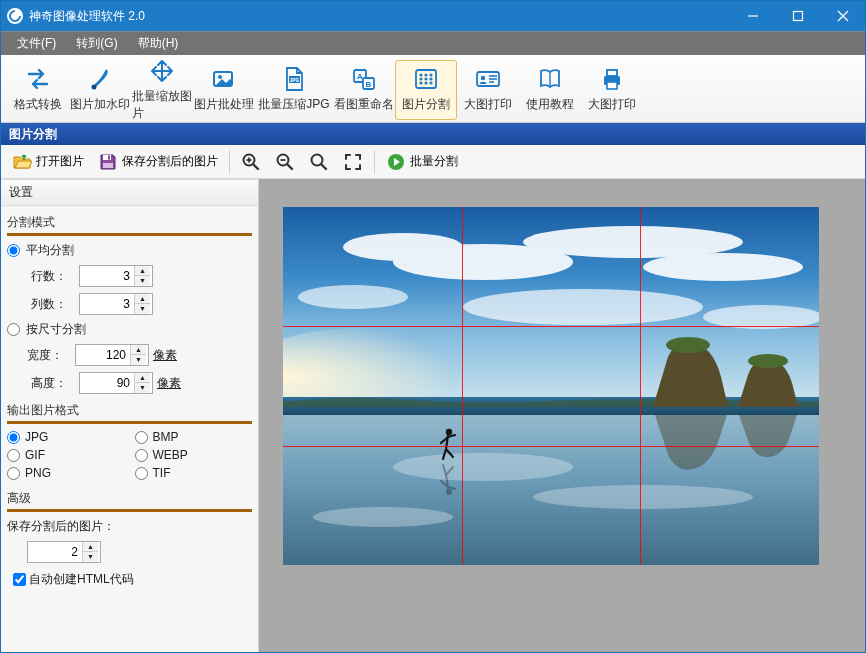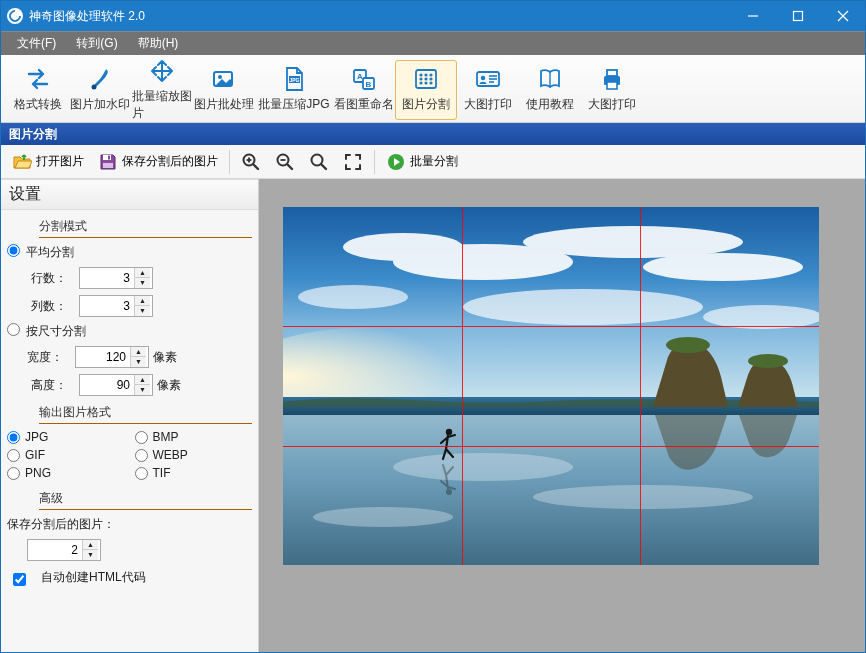--- a/index.html
+++ b/index.html
@@ -33,38 +33,38 @@
 .sub-btn { display: flex; align-items: center; gap: 4px; padding: 4px 4px; cursor: pointer; border: 1px solid transparent; border-radius: 2px; }
 .sub-icon { width: 20px; height: 20px; display:flex; align-items:center; justify-content:center;}
 .sub-icon svg { width:20px; height:20px; }
 .sub-sep { width: 1px; height: 24px; background: #d0d0d0; margin: 0 2px; }
 
 
 .main { display: flex; height: calc(653px - 30px - 24px - 68px - 22px - 34px - 2px); }
 .sidebar { width: 258px; background: #f6f6f6; border-right: 1px solid #d0d0d0; font-size: 12px; color: #222; overflow: auto; }
 .canvas-area { flex: 1; background: #a9a9a9; position: relative; }
 
-.panel-hdr { background: linear-gradient(#fbfbfb,#ececec); padding: 4px 8px; font-size: 16px; border-bottom: 1px solid #ddd; border-top: 1px solid #ddd; }
+.panel-hdr { background: linear-gradient(#fbfbfb,#ececec); padding: 4px 8px; font-size: 12px; border-bottom: 1px solid #ddd; border-top: 1px solid #ddd; }
 
 .fieldset { margin: 6px 6px 0 6px; }
-.fieldset-legend { font-size: 12px; color: #333; padding: 2px 0; border-bottom: 1px solid #a16207; margin-bottom: 6px; margin-left: 32px; }
+.fieldset-legend { font-size: 12px; color: #333; padding: 2px 0; border-bottom: 3px solid #a16207; margin-bottom: 6px; }
 .row { display: flex; align-items: center; margin: 6px 0 6px 8px; }
 .row .lbl { width: 48px; }
-.row .unit { margin-left: 4px; }
-.radio-row { display: flex; align-items: flex-start; gap: 6px; margin: 5px 0 5px 0px; cursor: pointer; }
+.row .unit { margin-left: 4px; text-decoration: underline; }
+.radio-row { display: flex; align-items: center; gap: 6px; margin: 5px 0 5px 0px; cursor: pointer; }
 .num-input { width: 74px; height: 22px; border: 1px solid #aaa; background: #fff; display: flex; align-items: center; }
 .num-input input { width: 54px; border: none; outline: none; text-align: right; padding-right: 4px; font-size: 12px; height: 18px; }
 .num-spin { width: 16px; display: flex; flex-direction: column; border-left: 1px solid #ccc; }
 .num-spin div { height: 10px; font-size: 7px; text-align: center; line-height: 9px; background:#f2f2f2; cursor:pointer; border-bottom:1px solid #ccc;}
 .num-spin div:last-child { border-bottom:none; }
 
 .formats { display: grid; grid-template-columns: 1fr 1fr; gap: 4px 10px; margin: 4px 0 8px 0px; }
 .formats label { display:flex; align-items:center; gap:5px; cursor:pointer; }
 
-.chkrow { display:flex; align-items:flex-end; gap:15px; margin: 8px 0 4px 6px; cursor:pointer;}
+.chkrow { display:flex; align-items:center; gap:3px; margin: 8px 0 4px 6px; cursor:pointer;}
 
 
 .preview-wrap { position:absolute; left: 24px; top: 28px; width: 536px; height: 358px; background:#000; }
 .preview-wrap svg { width:100%; height:100%; display:block; }
 .grid-overlay { position:absolute; inset:0; pointer-events:none; }
 .grid-overlay .gline { position:absolute; background: rgba(255,0,0,0.85); }
 .gline.v { width:1px; height:100%; top:0; }
 .gline.h { height:1px; width:100%; left:0; }
 
 input[type=radio], input[type=checkbox]{ margin:0; }

